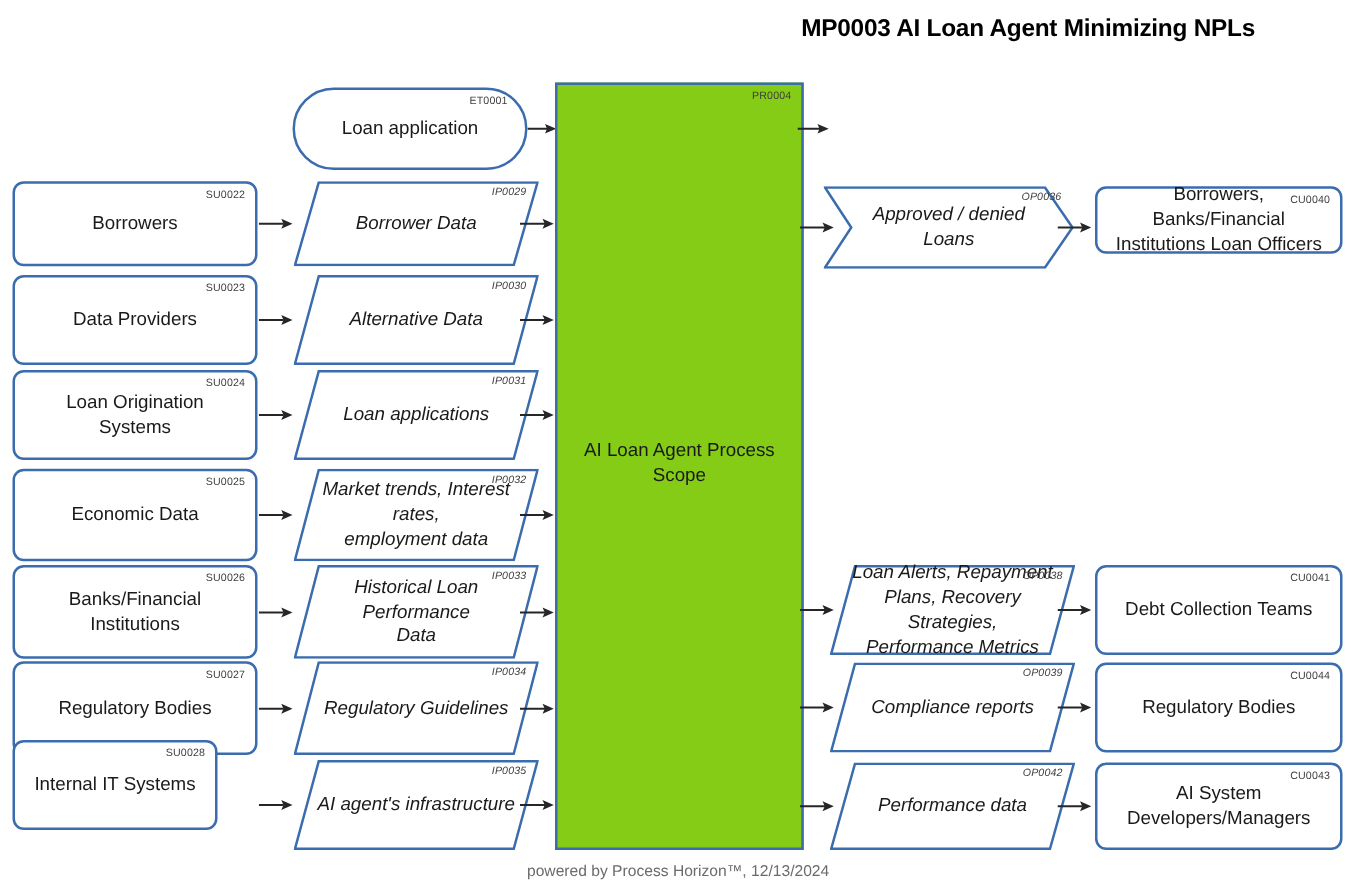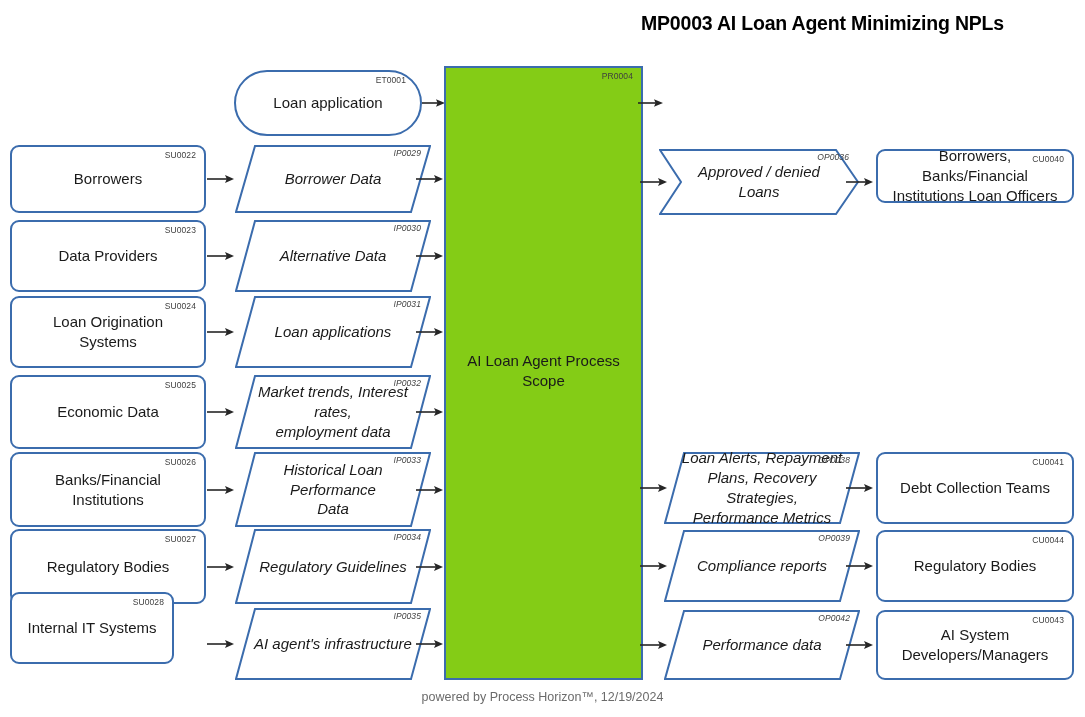--- a/index.html
+++ b/index.html
@@ -382,14 +382,14 @@
       <div class="node rrect" style="left: 876px; top: 530px; width: 198px; height: 72px;">
         <span class="code">CU0044</span>
         <span class="lbl">Regulatory Bodies</span>
       </div>
       <div class="node rrect" style="left: 876px; top: 610px; width: 198px; height: 70px;">
         <span class="code">CU0043</span>
         <span class="lbl">AI System Developers/Managers</span>
       </div>
     </div>
 
-  <div id="footer">powered by Process Horizon™, 12/19/2024</div>
+  <div id="footer">powered by Process Horizon™, 12/13/2024</div>
 </div>
 
 </body></html>

